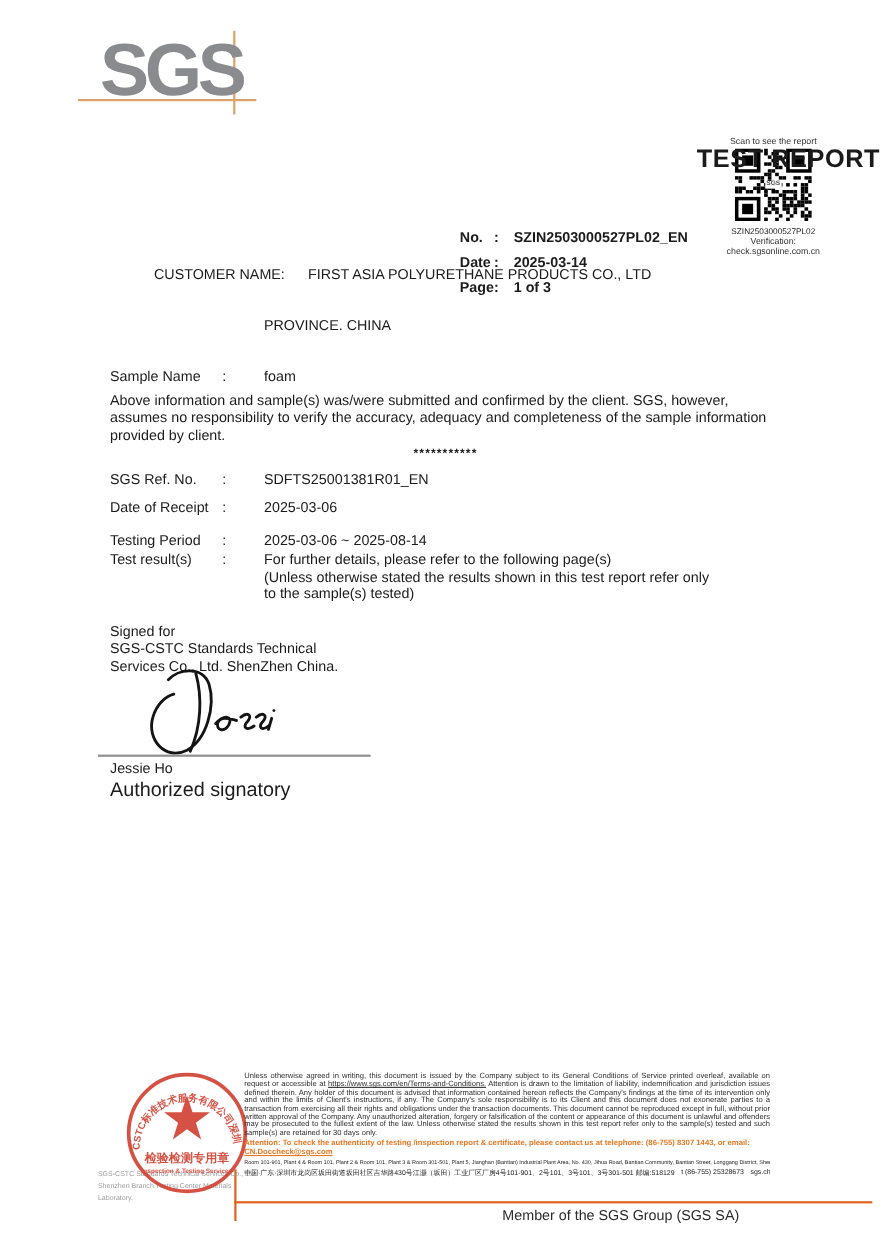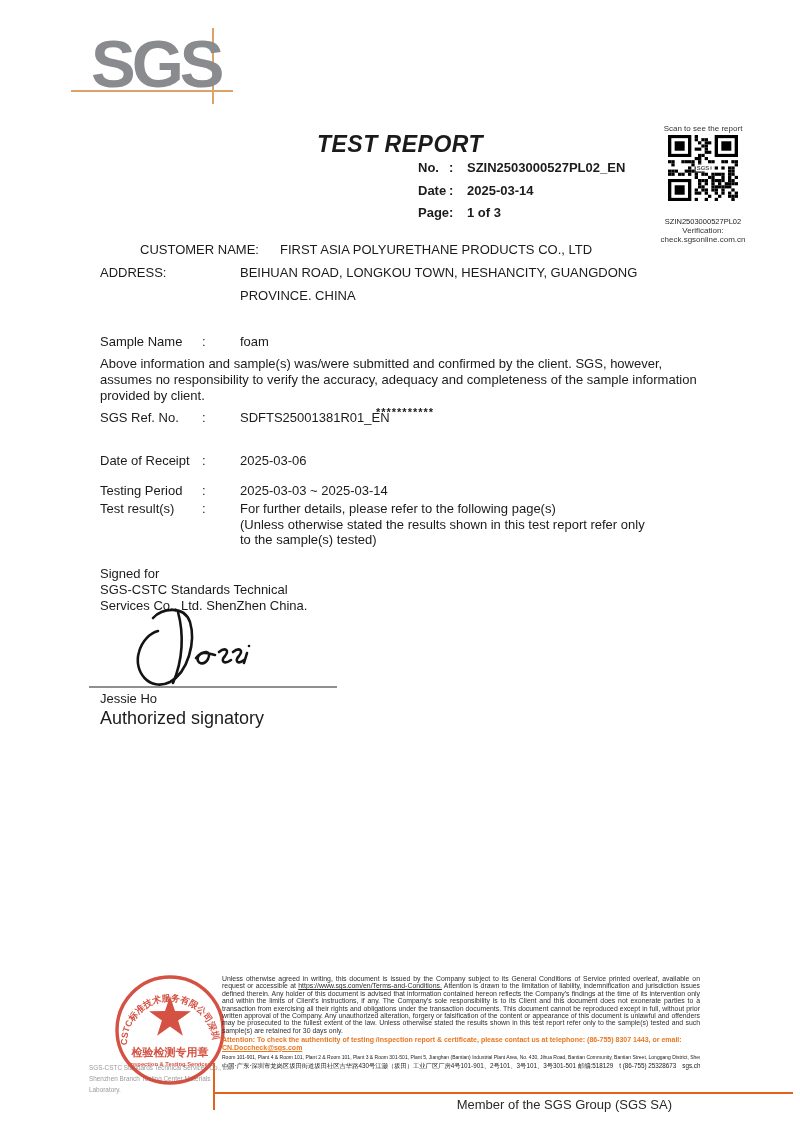--- a/index.html
+++ b/index.html
@@ -19,26 +19,26 @@
   .logo-vline{left:212px;top:28px;width:2px;height:76px;background:#dca26c;z-index:1;}
   .logo-hline{left:71px;top:90px;width:162px;height:2px;background:#dca26c;z-index:1;}
 
   
   .qr-wrap{left:648px;top:124px;width:110px;text-align:center;}
   .qr-scan{font-size:8px;color:#333;}
   .qr-box{position:relative;width:70px;height:66px;margin:2px auto 0 auto;}
   .qr-box svg{width:70px;height:66px;display:block;}
   .qr-center{position:absolute;left:50%;top:50%;transform:translate(-50%,-50%);
     background:#fff;font-size:6px;font-weight:bold;color:#555;padding:0 1px;line-height:7px;}
-  .qr-code-label{font-size:7.5px;color:#222;margin-top:16px;}
+  .qr-code-label{font-size:7.5px;color:#222;margin-top:5px;}
   .qr-verif{font-size:8px;color:#333;line-height:9px;}
 
   
-  .title{left:0;top:131px;width:800px;text-align:center;font-size:23px;font-weight:bold;letter-spacing:0.5px;font-style:italic;}
-  .meta-row{left:418px;font-size:13px;font-weight:bold;}
+  .title{left:0;top:131px;width:800px;text-align:right;font-size:23px;font-weight:bold;letter-spacing:0.5px;}
+  .meta-row{left:418px;font-size:13px;font-weight:bold;margin-top:48px;}
   .meta-lbl{display:inline-block;width:31px;}
   .meta-colon{display:inline-block;width:18px;}
 
   
   .frow{left:0;top:0;width:100%;height:18px;font-size:13px;}
   .frow .lbl{position:absolute;left:100px;}
   .frow .colon{position:absolute;left:202px;}
   .frow .val{position:absolute;left:240px;width:460px;line-height:15.5px;}
   .para{left:100px;width:600px;font-size:13px;line-height:16px;}
   .stars{left:0;top:406px;width:810px;text-align:center;font-size:11px;font-weight:bold;letter-spacing:1px;}
@@ -228,52 +228,48 @@
     <span class="meta-lbl">Date</span><span class="meta-colon">:</span><span>2025-03-14</span>
   </div>
   <div class="abs meta-row" style="top:205px;">
     <span class="meta-lbl" style="width:49px;">Page:</span><span>1 of  3</span>
   </div>
 
   <div class="abs frow" style="top:242px;margin-left:40px;">
     <span class="lbl">CUSTOMER NAME:</span>
     <span class="val">FIRST ASIA POLYURETHANE PRODUCTS CO., LTD</span>
   </div>
-  <div class="abs frow" style="top:265px;">
-    <span class="lbl">ADDRESS:</span>
-    <span class="val">BEIHUAN ROAD, LONGKOU TOWN, HESHANCITY, GUANGDONG</span>
-  </div>
   <div class="abs frow" style="top:288px;">
     <span class="val">PROVINCE. CHINA</span>
   </div>
 
   <div class="abs frow" style="top:334px;">
     <span class="lbl">Sample Name</span>
     <span class="colon">:</span>
     <span class="val">foam</span>
   </div>
 
   <div class="abs para" style="top:356px;">Above information and sample(s) was/were submitted and confirmed by the client. SGS, however, assumes no responsibility to verify the accuracy, adequacy and completeness of the sample information provided by client.</div>
 
   <div class="abs stars">***********</div>
 
-  <div class="abs frow" style="top:410px;text-decoration:underline;">
+  <div class="abs frow" style="top:428px;text-decoration:underline;">
     <span class="lbl">SGS Ref. No.</span>
     <span class="colon">:</span>
     <span class="val">SDFTS25001381R01_EN</span>
   </div>
   <div class="abs frow" style="top:453px;">
     <span class="lbl">Date of Receipt</span>
     <span class="colon">:</span>
     <span class="val">2025-03-06</span>
   </div>
   <div class="abs frow" style="top:483px;">
     <span class="lbl">Testing Period</span>
     <span class="colon">:</span>
-    <span class="val">2025-03-03 ~ 2025-03-14</span>
+    <span class="val">2025-03-06 ~ 2025-08-14</span>
   </div>
   <div class="abs frow" style="top:501px;height:52px;">
     <span class="lbl">Test result(s)</span>
     <span class="colon">:</span>
     <span class="val">
       <div>For further details, please refer to the following page(s)</div>
       <div>(Unless otherwise stated the results shown in this test report refer only</div>
       <div>to the sample(s) tested)</div>
     </span>
   </div>

